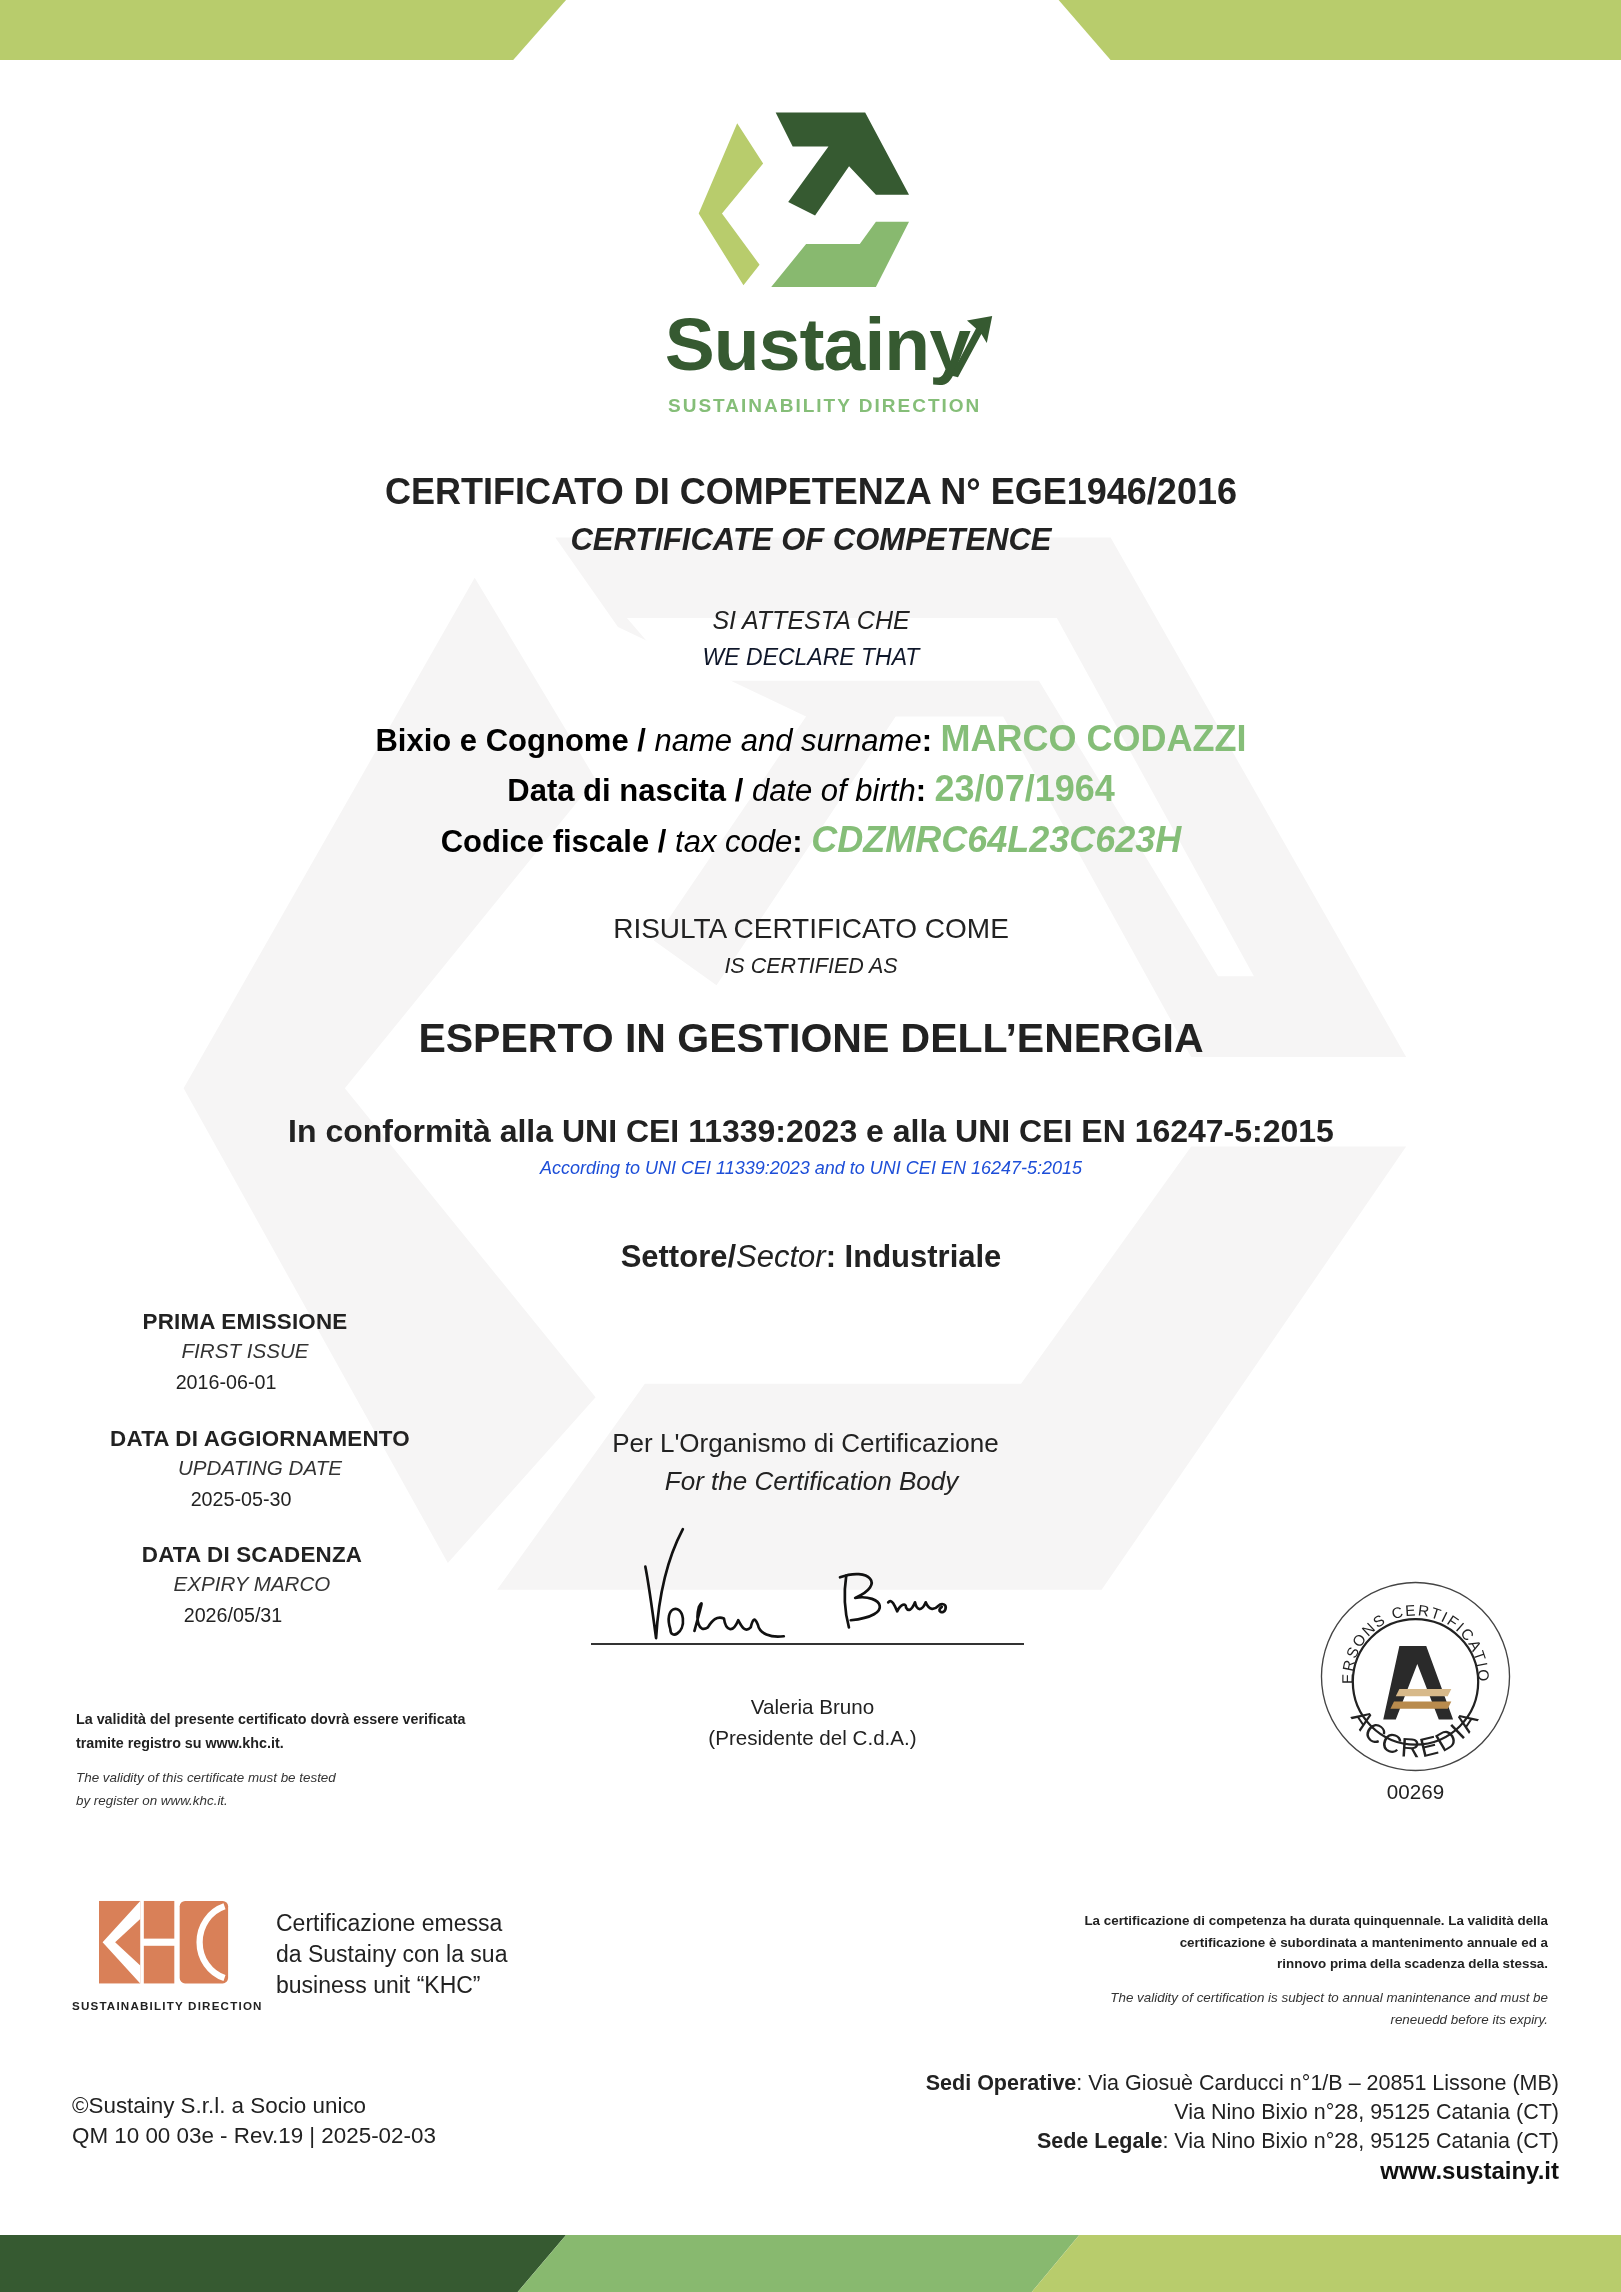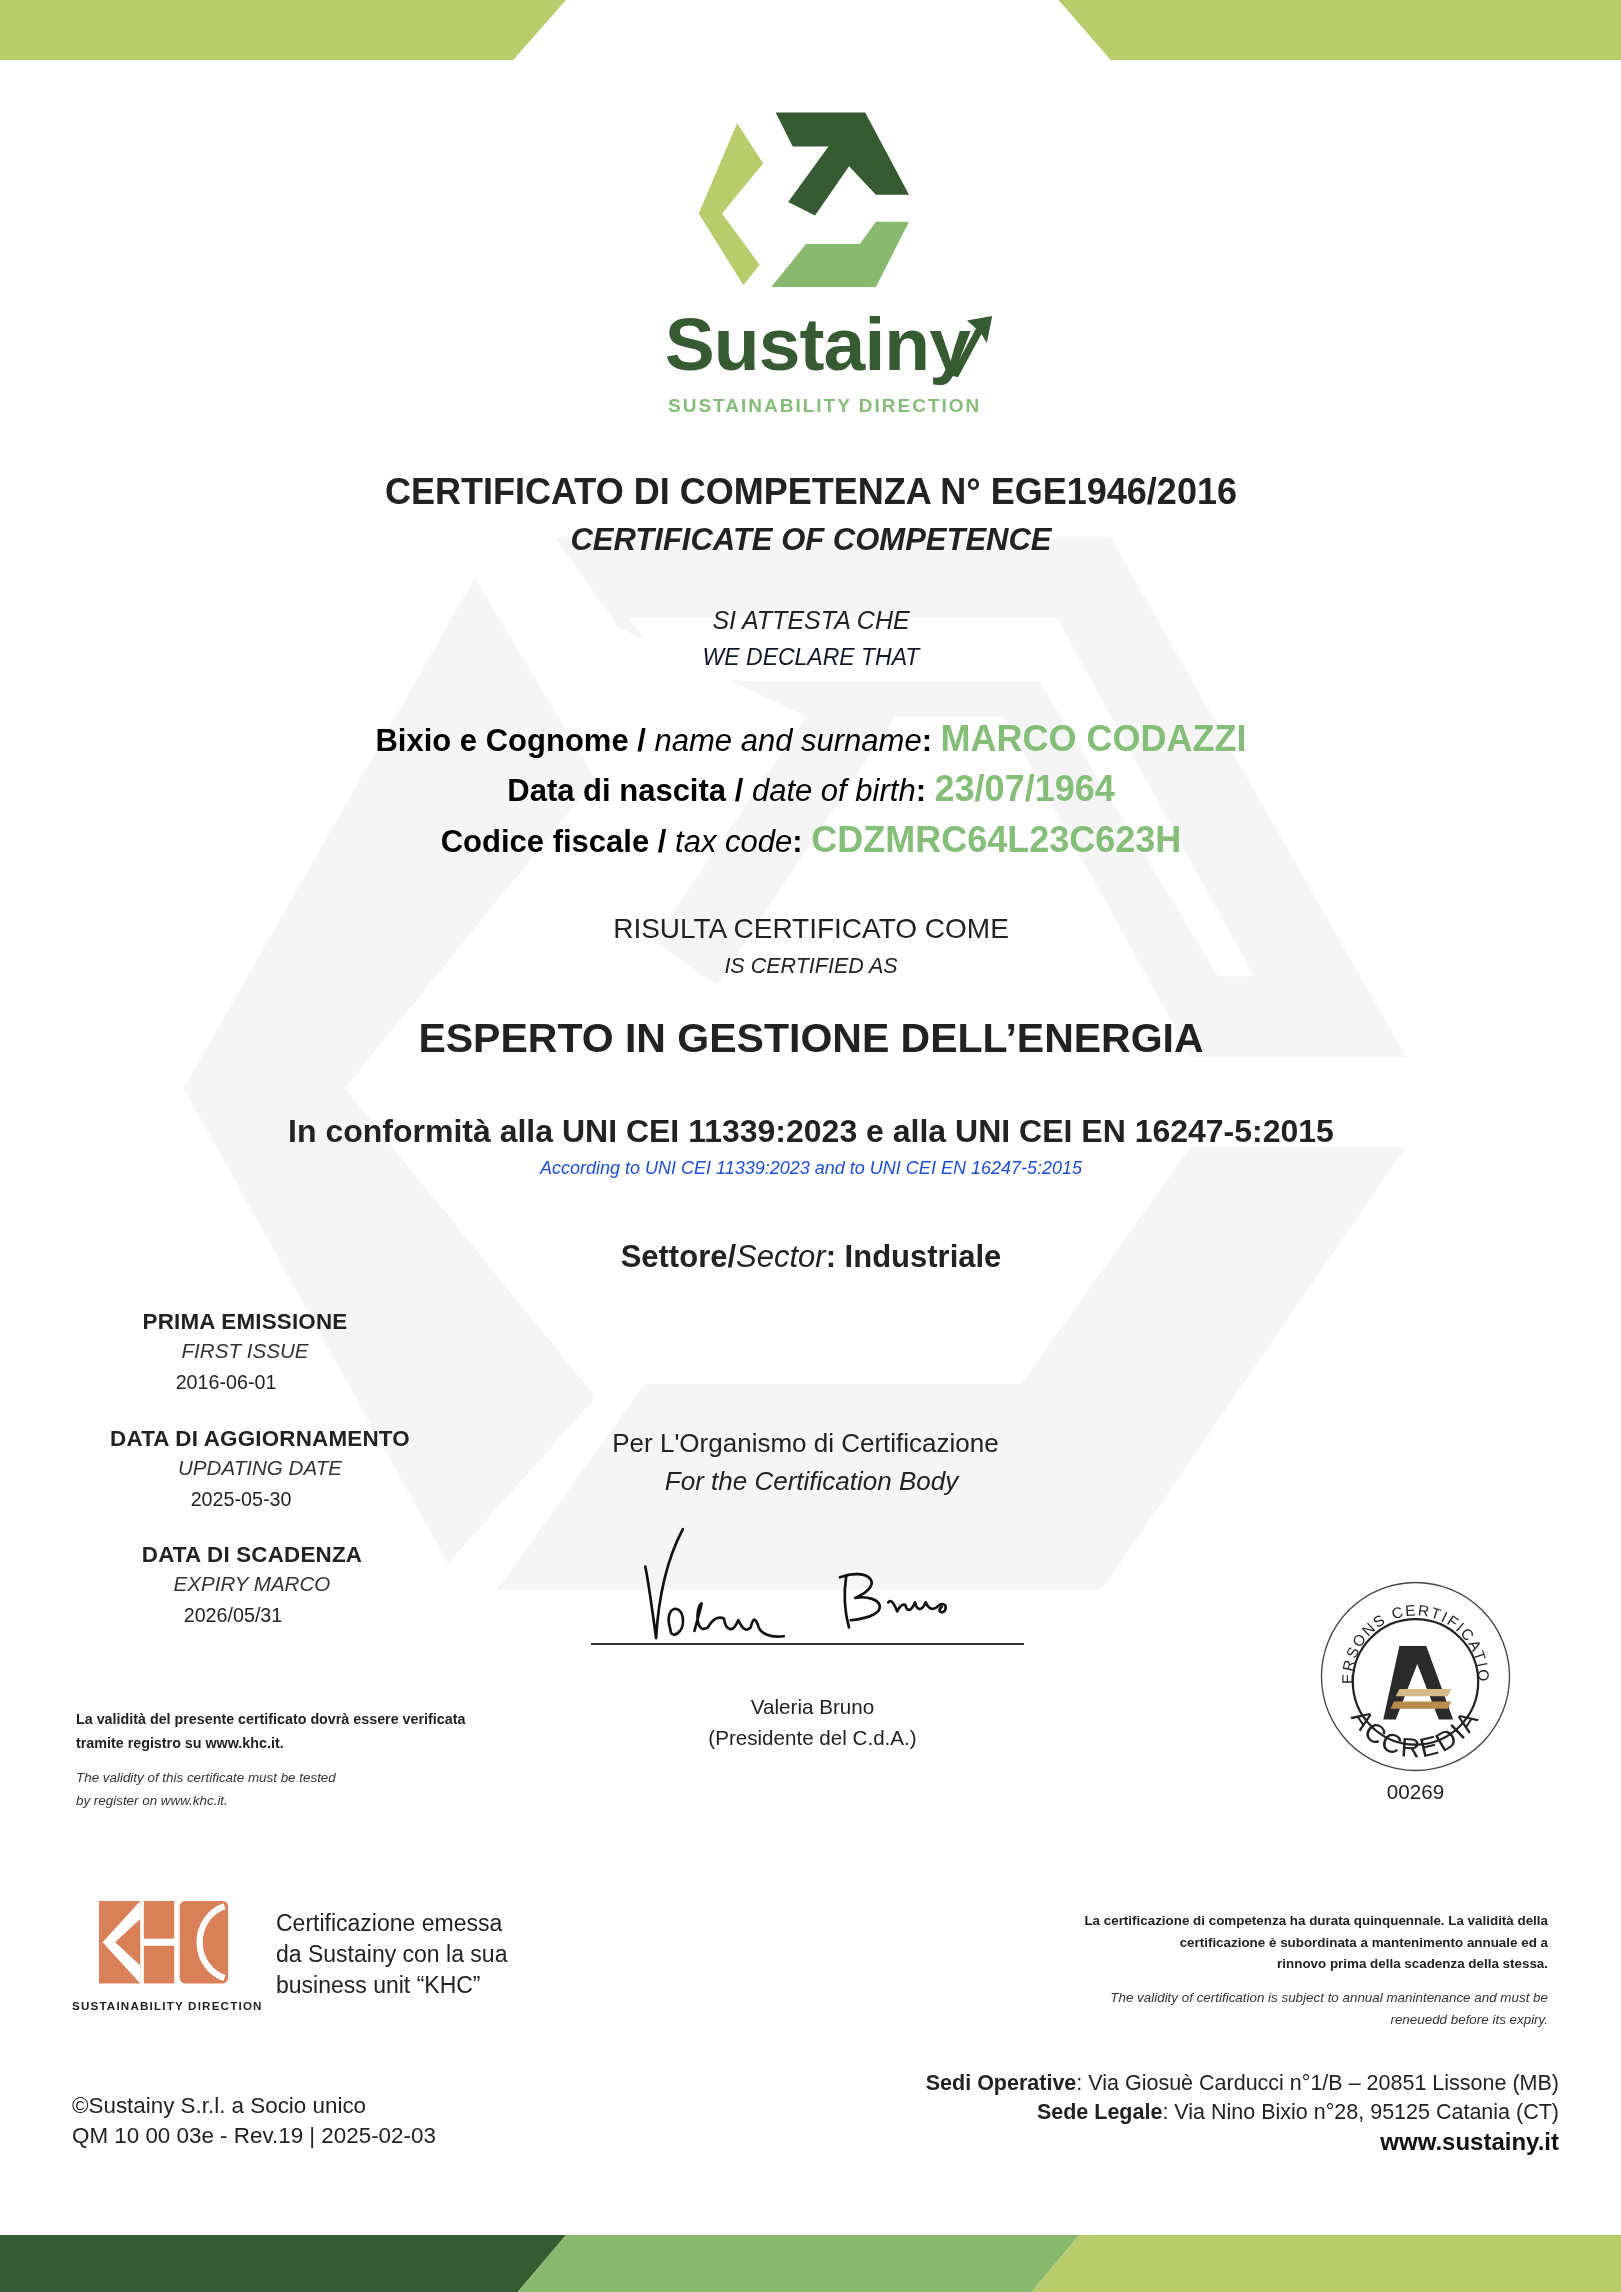--- a/index.html
+++ b/index.html
@@ -65,21 +65,21 @@
 <div class="center" style="top:606px;font-size:25px;color:#222;font-style:italic;">SI ATTESTA CHE</div>
 <div class="center ital" style="top:644px;font-size:23px;color:#0f172a;">WE DECLARE THAT</div>
 
 <div class="center" style="top:718px;font-size:31px;color:#000;">
   <span class="bold">Bixio e Cognome</span><span class="bold"> / </span><span class="ital">name and surname</span><span class="bold">: </span><span class="bold green" style="font-size:36px;">MARCO CODAZZI</span>
 </div>
 <div class="center" style="top:768px;font-size:31px;color:#000;">
   <span class="bold">Data di nascita</span><span class="bold"> / </span><span class="ital">date of birth</span><span class="bold">: </span><span class="bold green" style="font-size:36px;">23/07/1964</span>
 </div>
 <div class="center" style="top:819px;font-size:31px;color:#000;">
-  <span class="bold">Codice fiscale</span><span class="bold"> / </span><span class="ital">tax code</span><span class="bold">: </span><span class="bold green" style="font-size:36px;">CDZMRC64L23C623H</span>
+  <span class="bold">Codice fiscale</span><span class="bold"> / </span><span class="ital">tax code</span><span class="bold">: </span><span class="bold green" style="font-size:36px;font-style:italic;">CDZMRC64L23C623H</span>
 </div>
 
 <div class="center" style="top:913px;font-size:28px;color:#222;">RISULTA CERTIFICATO COME</div>
 <div class="center ital" style="top:954px;font-size:21.5px;color:#222;">IS CERTIFIED AS</div>
 <div class="center bold" style="top:1015px;font-size:41px;color:#222;">ESPERTO IN GESTIONE DELL’ENERGIA</div>
 
 <div class="center bold" style="top:1113px;font-size:32px;color:#222;">In conformità alla UNI CEI 11339:2023 e alla UNI CEI EN 16247-5:2015</div>
 <div class="center ital" style="top:1158px;font-size:18px;color:#1d4ed8;">According to UNI CEI 11339:2023 and to UNI CEI EN 16247-5:2015</div>
 
 <div class="center" style="top:1239px;font-size:31px;color:#222;">
@@ -173,16 +173,17 @@
   <div class="ital" style="font-size:13.4px;line-height:21.5px;color:#333;">reneuedd before its expiry.</div>
 </div>
 
 <div class="abs" style="left:72px;top:2091px;font-size:22.4px;line-height:29.6px;color:#222;">
   <div>©Sustainy S.r.l. a Socio unico</div>
   <div>QM 10 00 03e - Rev.19 | 2025-02-03</div>
 </div>
 
 <div class="abs" style="right:63px;top:2069px;text-align:right;font-size:21.5px;line-height:29px;color:#222;">
   <div><span class="bold">Sedi Operative</span><span>: Via Giosuè Carducci n°1/B – 20851 Lissone (MB)</span></div>
+  <div>Via Nino Bixio n°28, 95125 Catania (CT)</div>
   <div><span class="bold">Sede Legale</span><span>: Via Nino Bixio n°28, 95125 Catania (CT)</span></div>
   <div class="bold" style="font-size:24px;color:#111;">www.sustainy.it</div>
 </div>
 
 
 </body></html>

